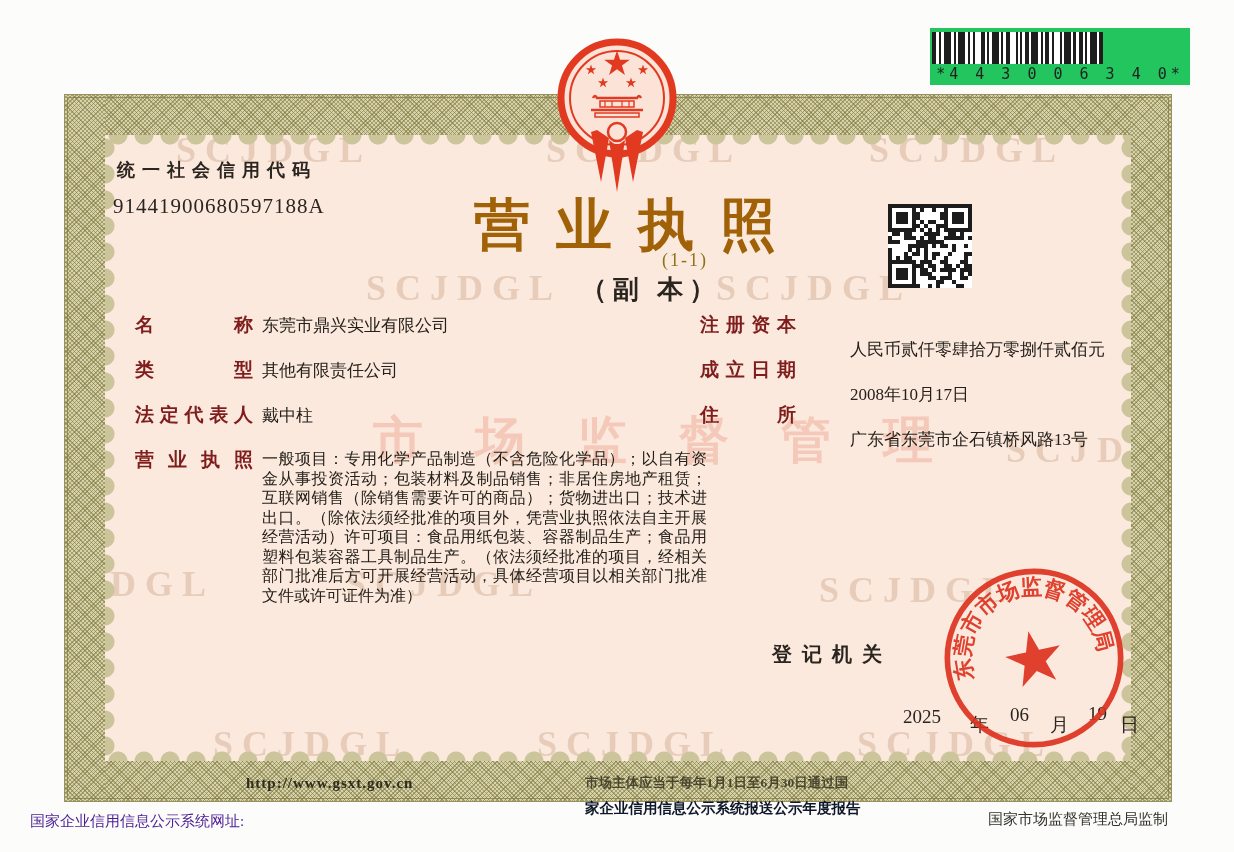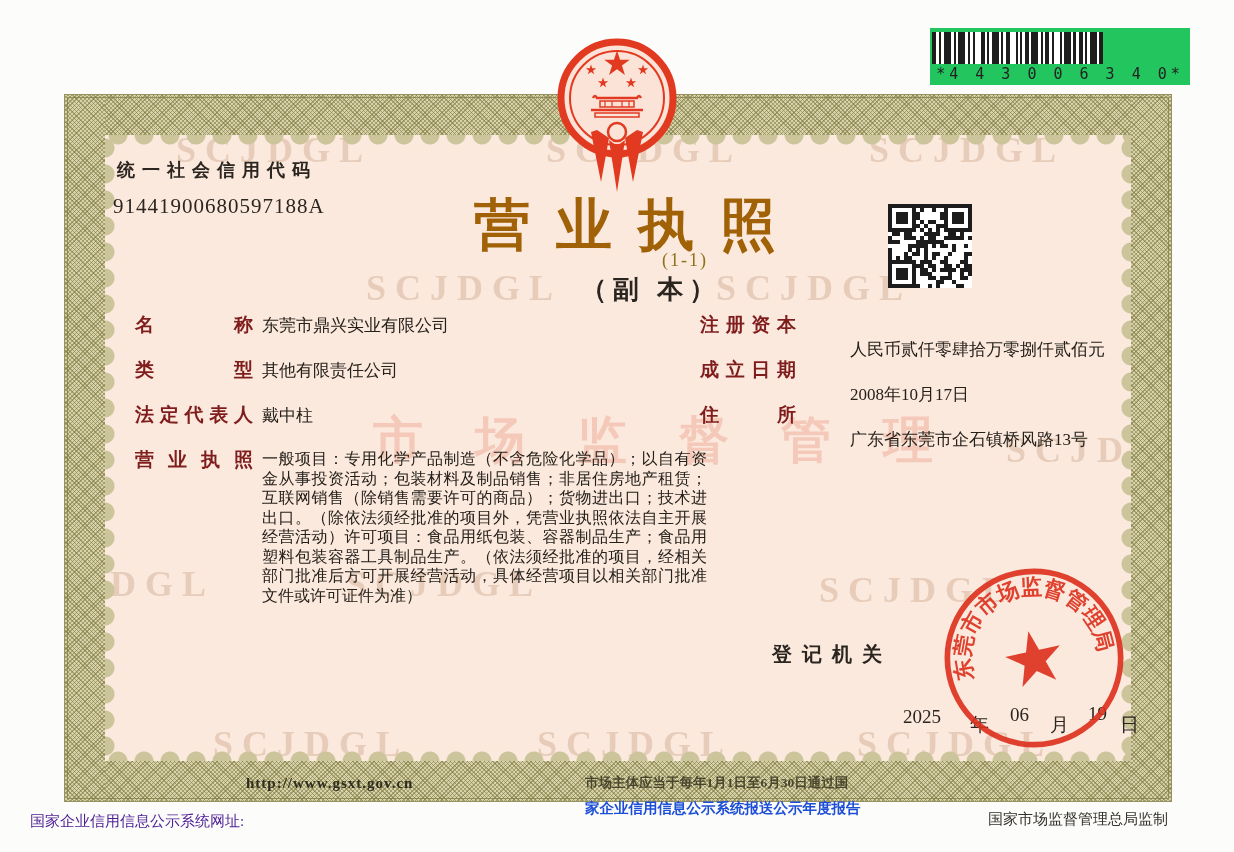--- a/index.html
+++ b/index.html
@@ -58,21 +58,21 @@
   .date-part{font-size:19px;}
   .d-y{left:903px;top:706px;}  .d-yu{left:970px;top:712px;}
   .d-m{left:1010px;top:704px;} .d-mu{left:1050px;top:712px;}
   .d-d{left:1088px;top:703px;} .d-du{left:1120px;top:712px;}
 
   .seal{left:936px;top:560px;width:196px;height:196px;z-index:7;transform:rotate(-12deg);opacity:.9;}
 
   .notice{left:94px;top:690px;width:500px;font-size:14.5px;font-weight:bold;line-height:22px;}
   .cert-url{left:246px;top:775px;font-size:15px;font-weight:bold;color:#2e2c1e;letter-spacing:1px;z-index:6;}
   .border-note{left:585px;top:774px;font-size:13.5px;font-weight:bold;color:#4a462e;z-index:6;}
-  .below-note{left:585px;top:799px;font-size:14.5px;font-weight:bold;color:#1d4ed8;z-index:8;}
+  .below-note{left:585px;top:799px;font-size:14.5px;font-weight:bold;color:#0f172a;z-index:8;}
   .bottom-left{left:30px;top:812px;font-size:15px;color:#4c1d95;}
   .bottom-right{left:988px;top:810px;font-size:15px;color:#33302a;}
 
   
   .barcode{left:930px;top:28px;width:256px;background:#22c55e;padding:4px 2px 2px 2px;z-index:6;}
   .bars{display:flex;height:32px;overflow:hidden;align-items:stretch;}
   .bars .bar{background:#1d1d1d;}
   .bars .space{background:#fff;}
   .bc-text{text-align:center;font-family:"DejaVu Sans Mono",monospace;font-size:15px;letter-spacing:4px;color:#222;margin-top:1px;white-space:nowrap;}
 

